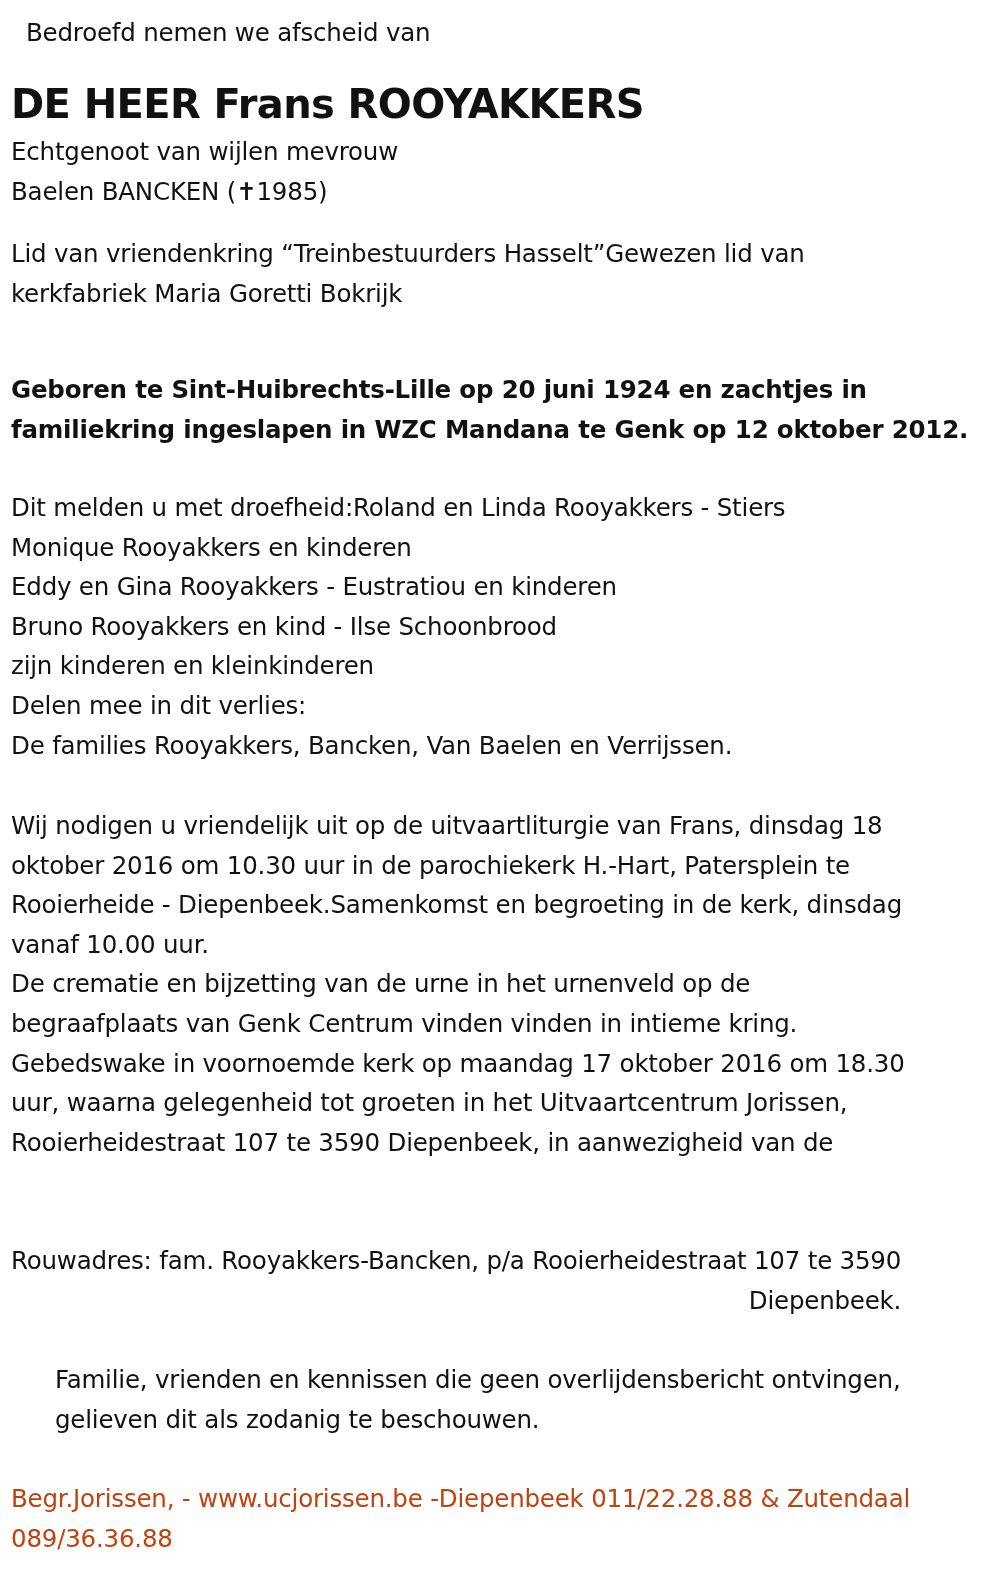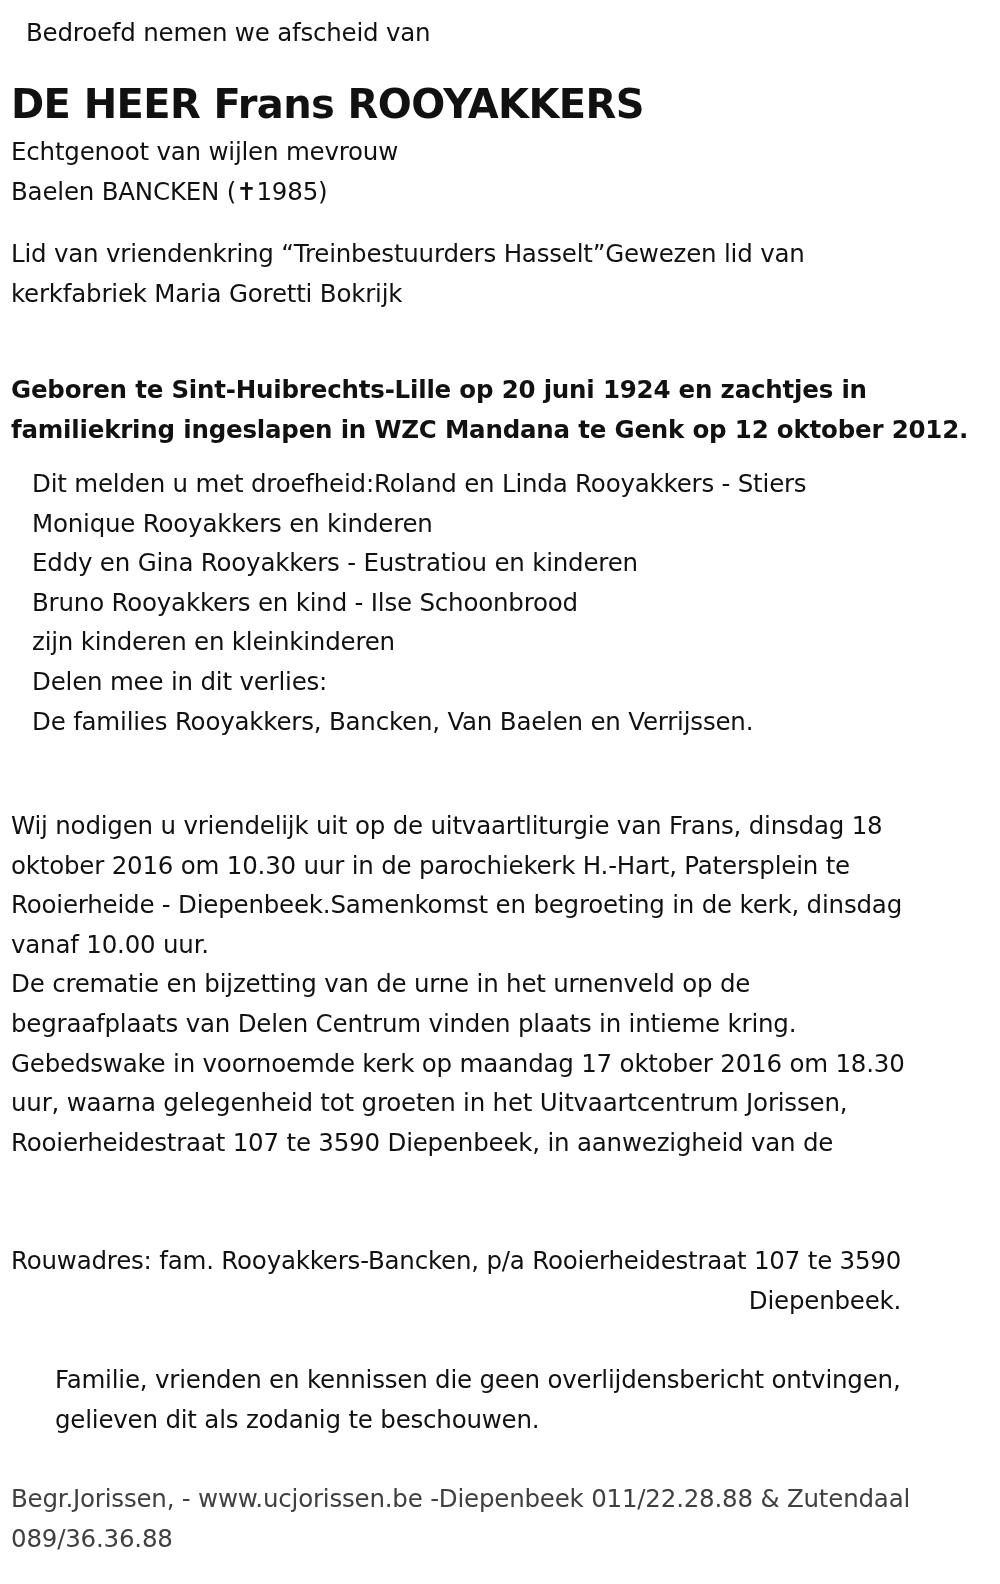--- a/index.html
+++ b/index.html
@@ -43,29 +43,29 @@
       letter-spacing: -0.6px;
       white-space: nowrap;
     }
     .block {
       position: absolute;
       left: 11px;
     }
     .b-spouse { top: 132px; }
     .b-member { top: 234px; }
     .b-born   { top: 370px; font-weight: bold; }
-    .b-family { top: 464px; margin-left: 21px; }
+    .b-family { top: 488px; }
     .b-funeral{ top: 806px; }
     .b-address{ top: 1241px; text-align: right; }
     .b-notice { top: 1360px; margin-left: 44px; }
     .footer {
       position: absolute;
       top: 1479px;
       left: 11px;
-      color: #404040;
+      color: #c2410c;
     }
     .cross {
       font-weight: bold;
     }
   </style>
 </head>
 <body>
 
 <div class="page">
 
@@ -97,21 +97,21 @@
     <div class="line">Delen mee in dit verlies:</div>
     <div class="line">De families Rooyakkers, Bancken, Van Baelen en Verrijssen.</div>
   </div>
 
   <div class="block b-funeral">
     <div class="line">Wij nodigen u vriendelijk uit op de uitvaartliturgie van Frans, dinsdag 18</div>
     <div class="line">oktober 2016 om 10.30 uur in de parochiekerk H.-Hart, Patersplein te</div>
     <div class="line">Rooierheide - Diepenbeek.Samenkomst en begroeting in de kerk, dinsdag</div>
     <div class="line">vanaf 10.00 uur.</div>
     <div class="line">De crematie en bijzetting van de urne in het urnenveld op de</div>
-    <div class="line">begraafplaats van Delen Centrum vinden plaats in intieme kring.</div>
+    <div class="line">begraafplaats van Genk Centrum vinden vinden in intieme kring.</div>
     <div class="line">Gebedswake in voornoemde kerk op maandag 17 oktober 2016 om 18.30</div>
     <div class="line">uur, waarna gelegenheid tot groeten in het Uitvaartcentrum Jorissen,</div>
     <div class="line">Rooierheidestraat 107 te 3590 Diepenbeek, in aanwezigheid van de</div>
   </div>
 
   <div class="block b-address">
     <div class="line">Rouwadres: fam. Rooyakkers-Bancken, p/a Rooierheidestraat 107 te 3590</div>
     <div class="line">Diepenbeek.</div>
   </div>
 

